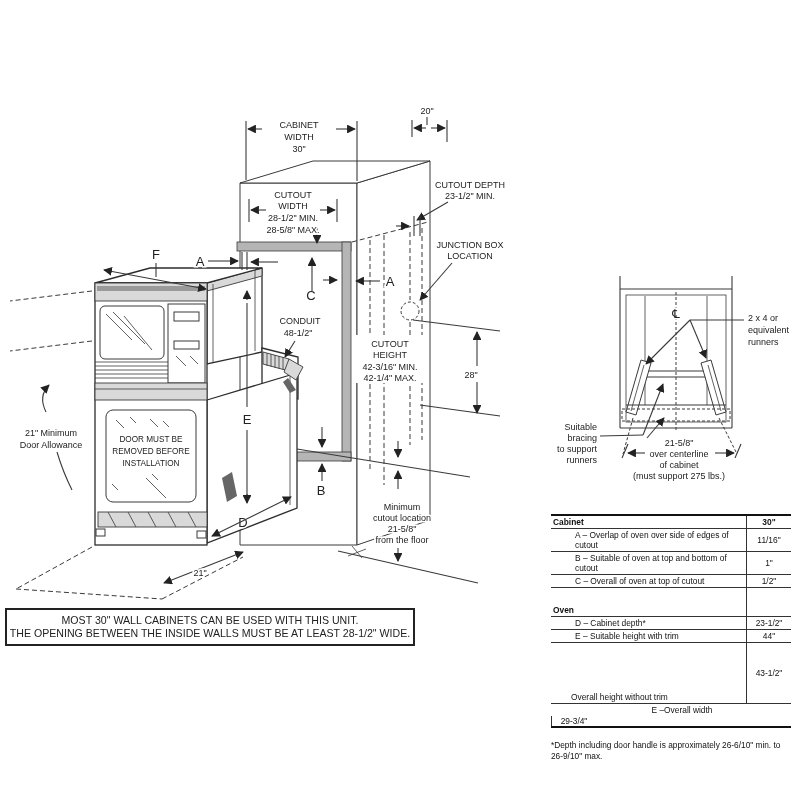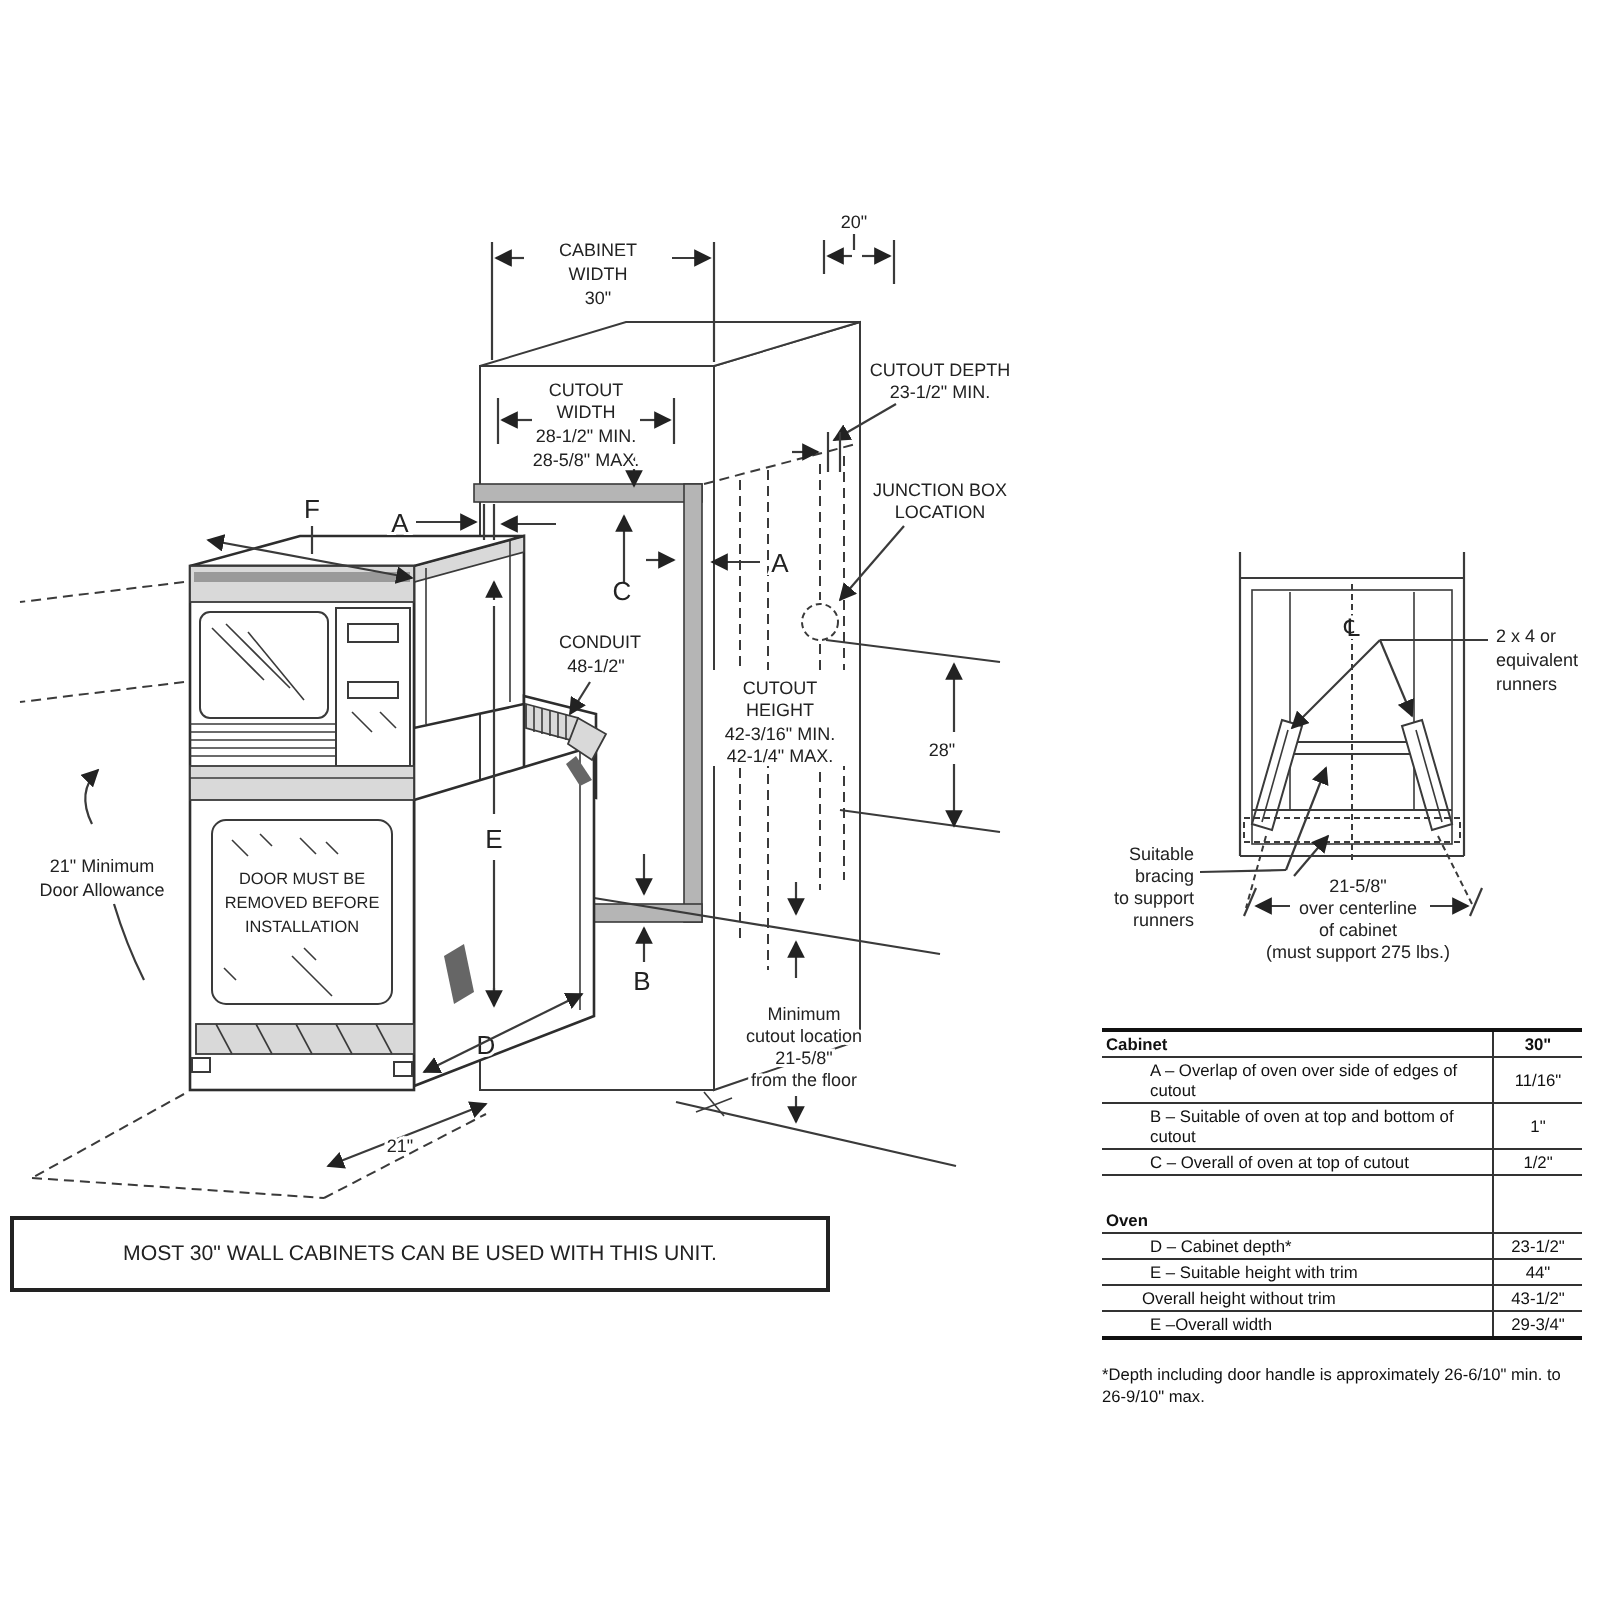--- a/index.html
+++ b/index.html
@@ -29,22 +29,22 @@
   
   .spec-table{position:absolute;left:551px;top:514px;width:240px;
               border-top:2px solid #111;font-size:8.4px;color:#111;}
   .trow{display:flex;border-bottom:1px solid #333;min-height:11.4px;align-items:center;}
   .trow .tl{flex:1;padding:1px 2px 1px 2px;}
   .trow .tv{width:44px;text-align:center;border-left:1px solid #333;
             align-self:stretch;display:flex;align-items:center;justify-content:center;}
   .thead .tl,.thead .tv{font-weight:bold;}
   .tsec .tl{font-weight:bold;margin-top:16px;}
   .trow .ind{padding-left:8px;margin-left:16px;}
-  .trow .ind2{padding-left:20px;}
-  .tlast{border-bottom:2px solid #111;}
+  .trow .ind2{padding-left:20px;margin-top:48px;}
+  .tlast{border-bottom:2px solid #111;flex-direction:column;}
   .tfoot{margin-top:12px;font-size:8.3px;line-height:10.5px;width:238px;}
 </style>
 </head>
 <body>
 
 <div id="page">
 
 <svg style="left:0;top:0" width="545" height="660" viewBox="0 0 545 660">
   <defs>
     <marker id="mA" viewBox="0 0 10 10" refX="9" refY="5" markerWidth="8" markerHeight="8" orient="auto-start-reverse">
@@ -346,20 +346,21 @@
     <line class="ln" x1="100" y1="185" x2="83" y2="185" marker-end="url(#mB)"></line>
     <line class="ln" x1="170" y1="185" x2="189" y2="185" marker-end="url(#mB)"></line>
     <text class="lbl" x="134" y="189" text-anchor="middle">over centerline</text>
     <text class="lbl" x="134" y="200" text-anchor="middle">of cabinet</text>
     <text class="lbl" x="134" y="211" text-anchor="middle">(must support 275 lbs.)</text>
   </g>
 </svg>
 
 <div class="notebox">
   <div>MOST 30" WALL CABINETS CAN BE USED WITH THIS UNIT.</div>
+  <div>THE OPENING BETWEEN THE INSIDE WALLS MUST BE AT LEAST 28-1/2" WIDE.</div>
 </div>
 
 <div class="spec-table">
   <div class="trow thead">
     <div class="tl">Cabinet</div>
     <div class="tv">30"</div>
   </div>
   <div class="trow">
     <div class="tl ind">A – Overlap of oven over side of edges of cutout</div>
     <div class="tv">11/16"</div>

